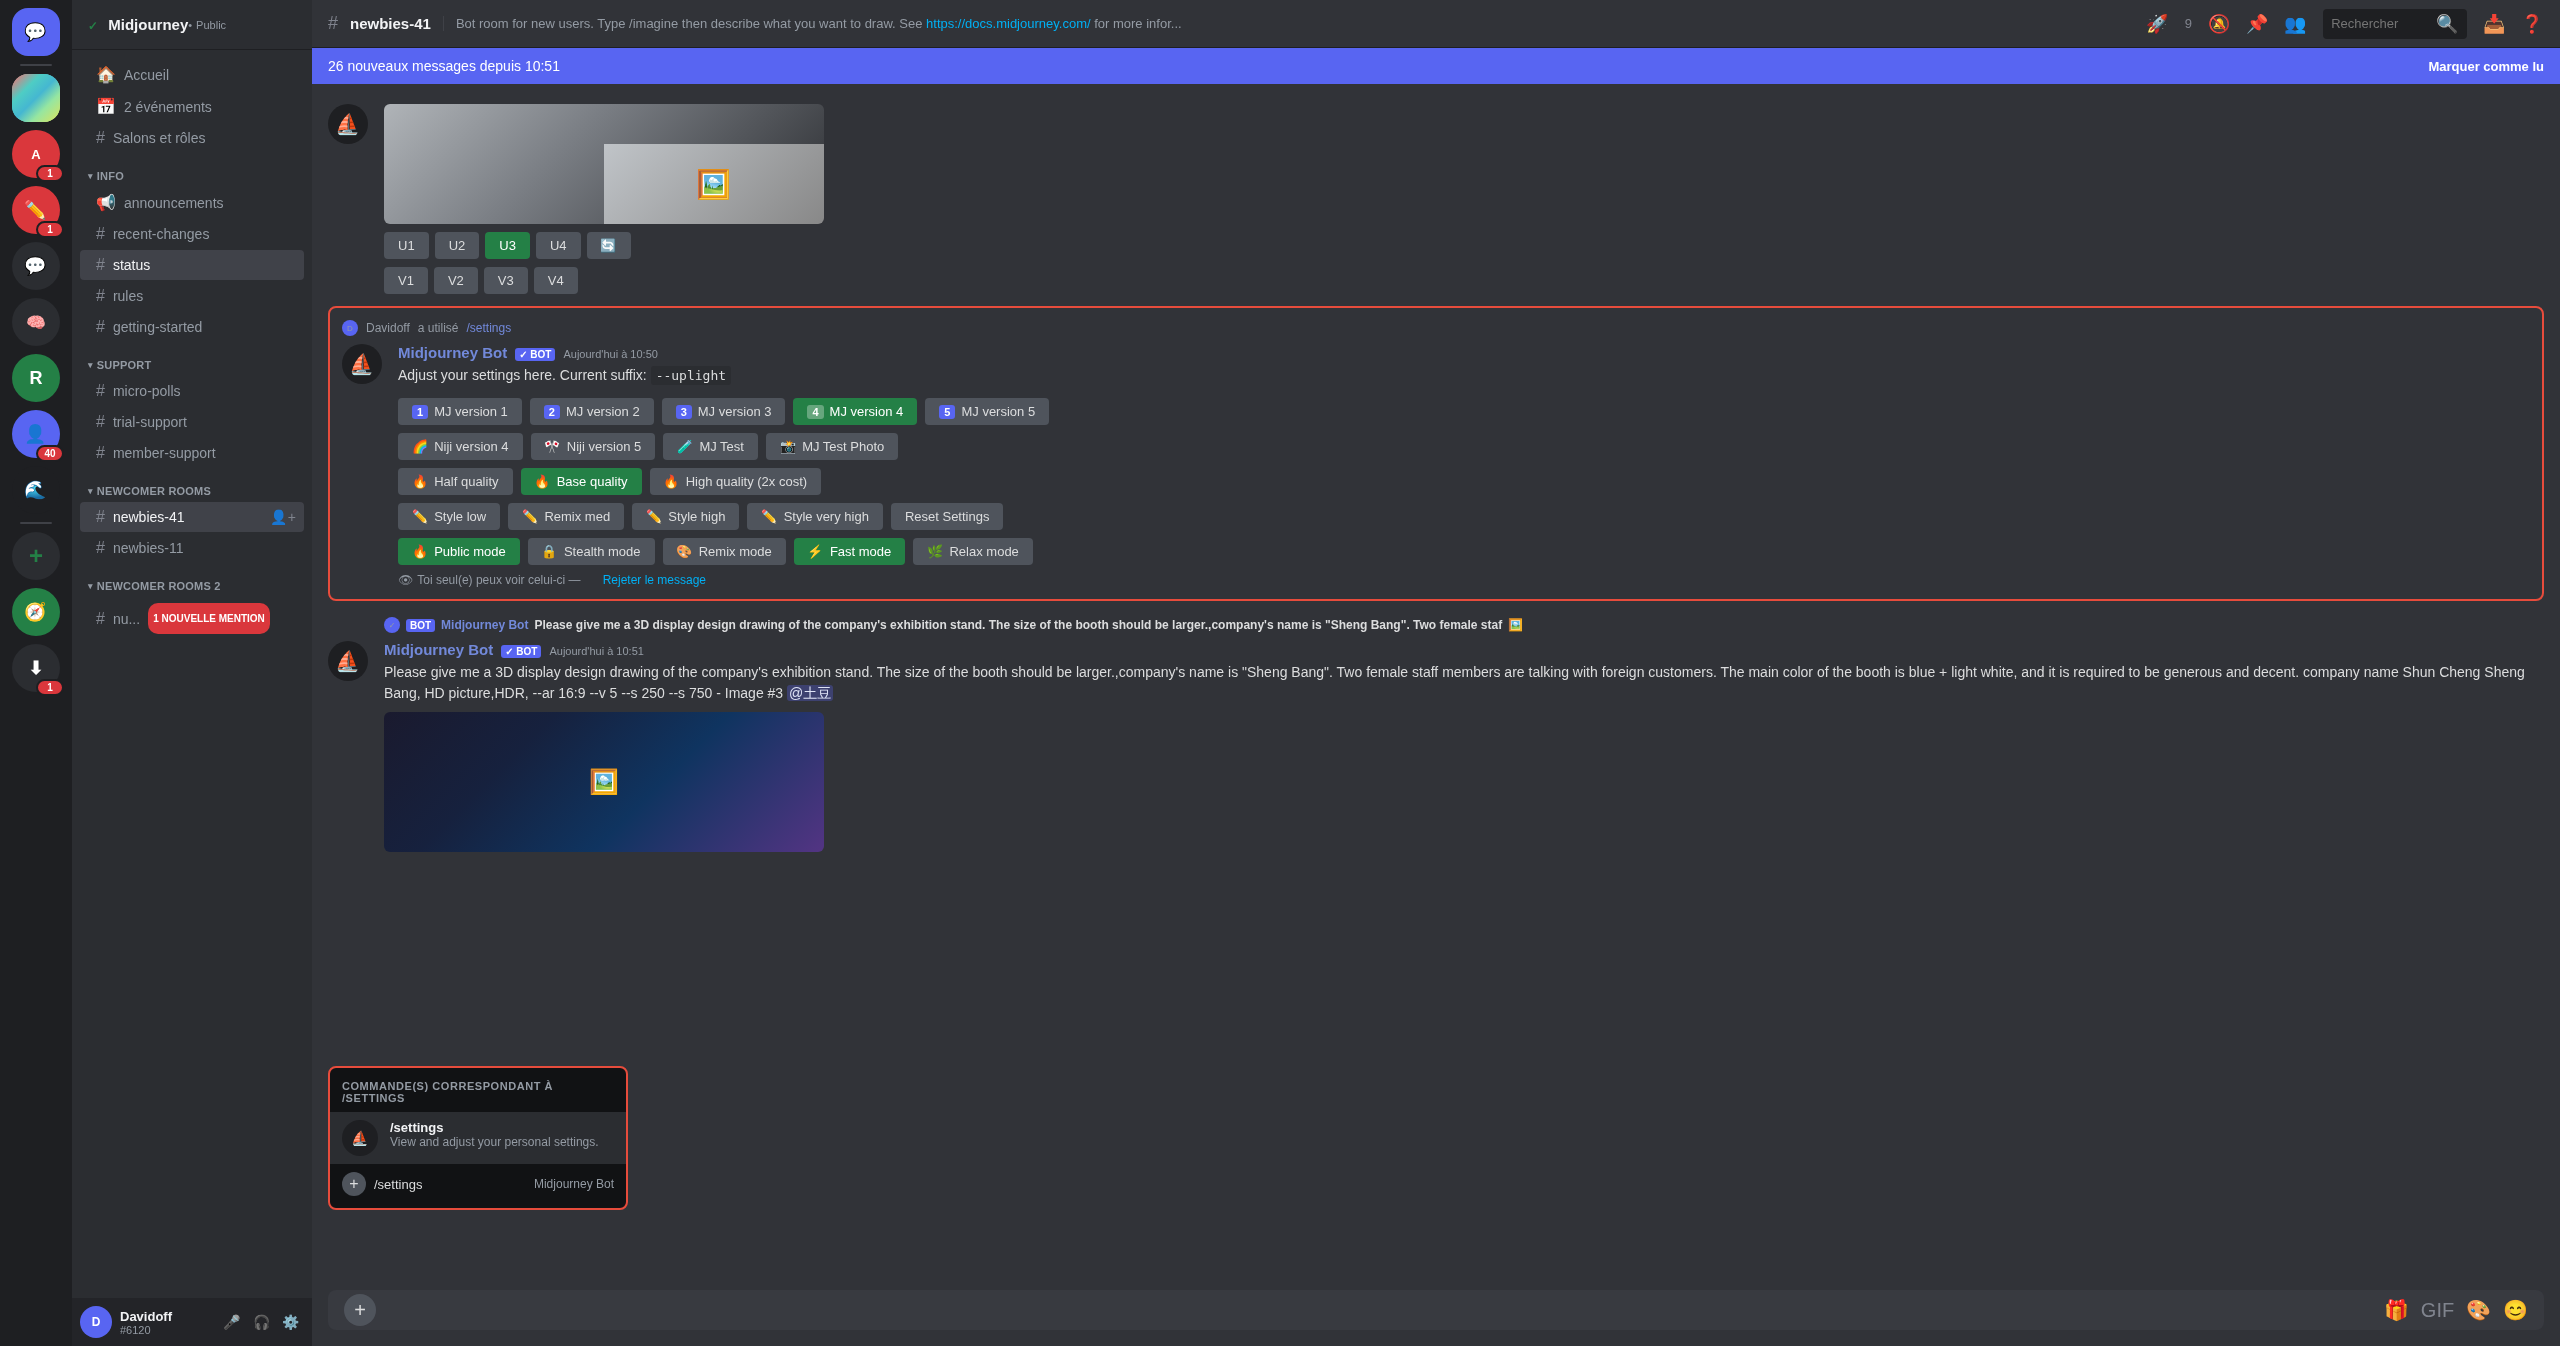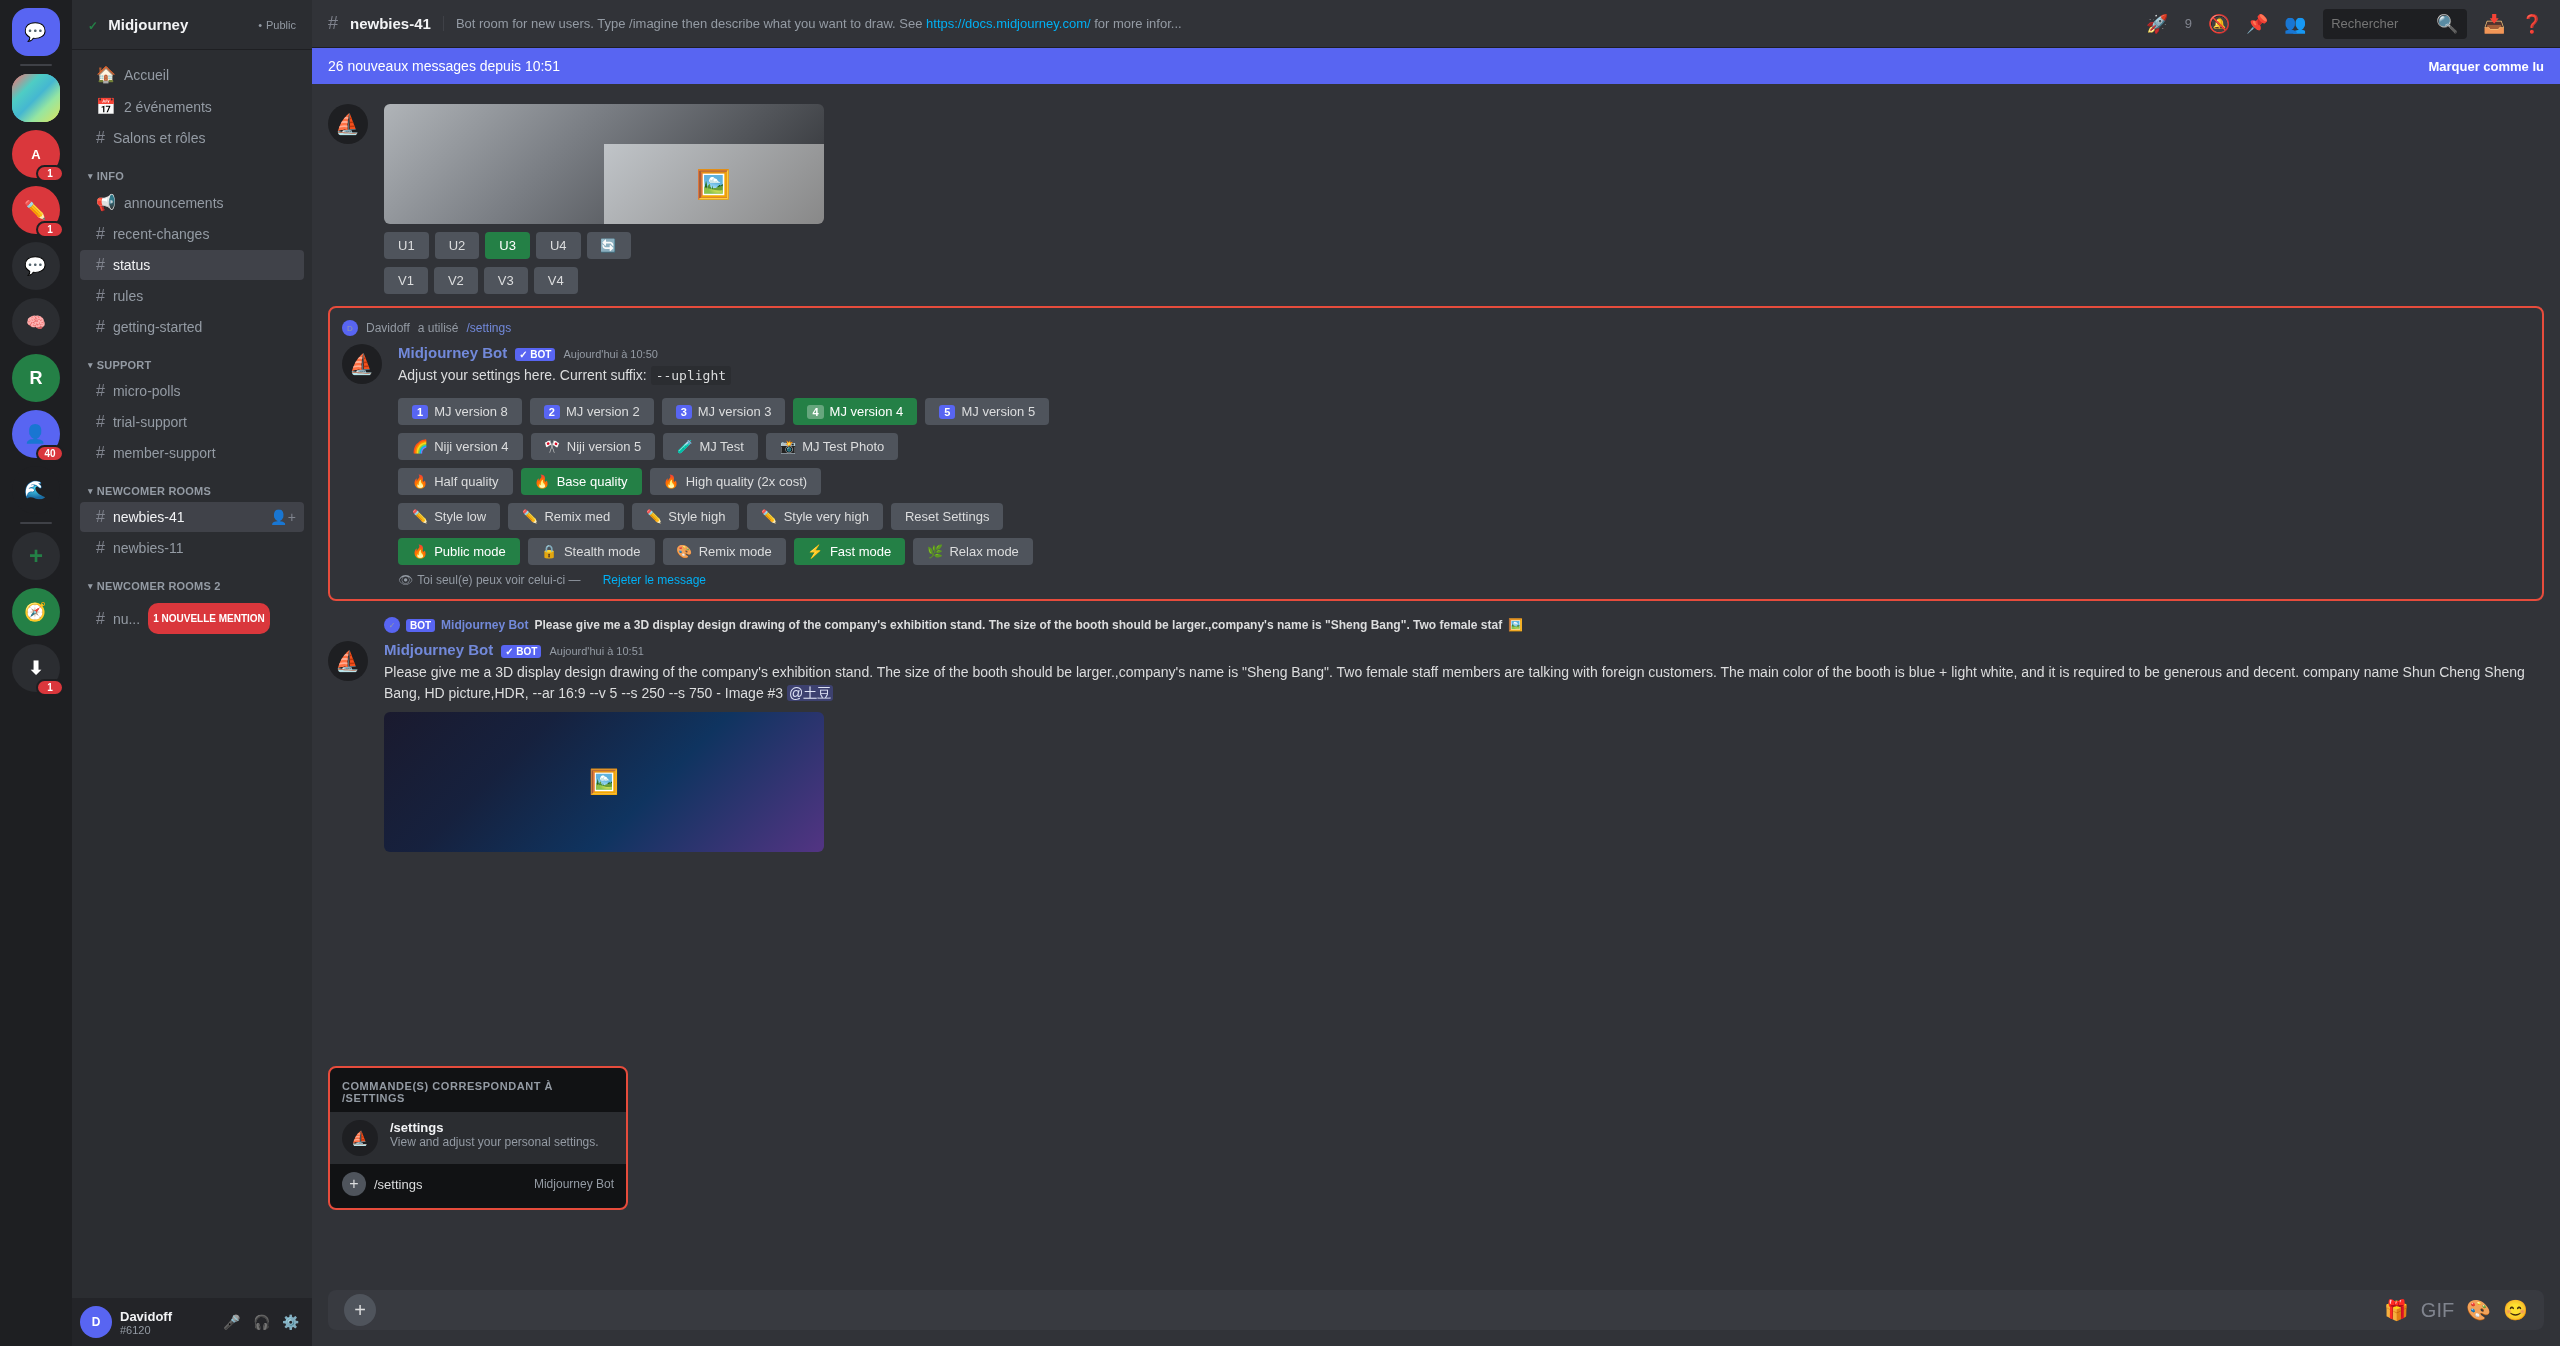--- a/index.html
+++ b/index.html
@@ -84,21 +84,20 @@
       flex-shrink: 0;
     }
     .server-header {
       padding: 16px;
       font-weight: 600;
       font-size: 15px;
       color: #f2f3f5;
       border-bottom: 1px solid #1e1f22;
       display: flex;
       align-items: center;
-      justify-content: space-between;
       cursor: pointer;
     }
     .server-header .checkmark {
       color: #248046;
       font-size: 12px;
       margin-right: 6px;
     }
     .server-header .public-badge {
       font-size: 11px;
       color: #949ba4;
@@ -671,21 +670,21 @@
           <div class="message-text">
             <span>Adjust your settings here. Current suffix:</span>
             <span class="code-inline">--uplight</span>
           </div>
 
           <div style="margin-top:12px;">
 
             <div class="btn-row">
               <button class="btn btn-version">
                 <span style="background:#5865f2; border-radius:3px; padding:1px 5px; font-size:11px; font-weight:700; color:white;">1</span>
-                <span>MJ version 8</span>
+                <span>MJ version 1</span>
               </button>
               <button class="btn btn-version">
                 <span style="background:#5865f2; border-radius:3px; padding:1px 5px; font-size:11px; font-weight:700; color:white;">2</span>
                 <span>MJ version 2</span>
               </button>
               <button class="btn btn-version">
                 <span style="background:#5865f2; border-radius:3px; padding:1px 5px; font-size:11px; font-weight:700; color:white;">3</span>
                 <span>MJ version 3</span>
               </button>
               <button class="btn btn-active">

